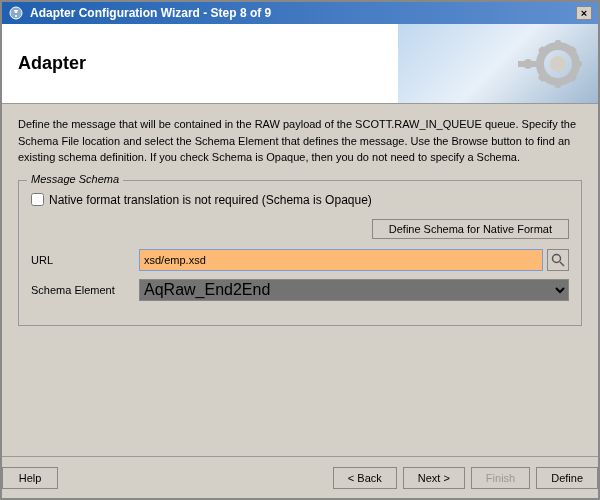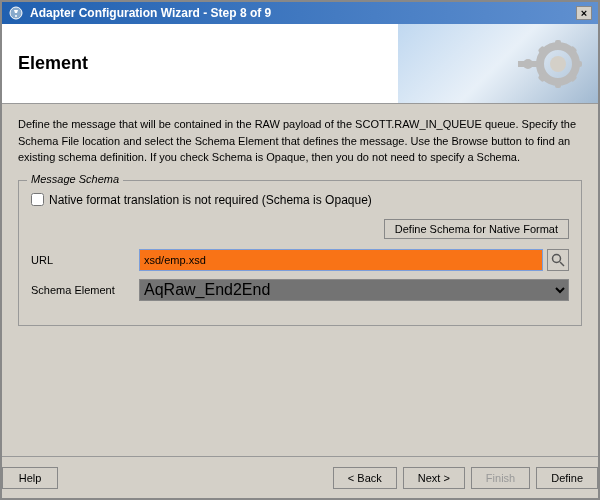--- a/index.html
+++ b/index.html
@@ -130,21 +130,21 @@
 
     .define-schema-row {
       display: flex;
       justify-content: flex-end;
       margin-bottom: 10px;
     }
 
     .define-schema-btn {
       background: #d4d0c8;
       border: 1px solid #888;
-      padding: 3px 10px;
+      padding: 3px 16px;
       font-size: 11px;
       cursor: pointer;
       color: #000;
     }
 
     .form-row {
       display: flex;
       align-items: center;
       margin-bottom: 8px;
       gap: 8px;
@@ -162,21 +162,21 @@
       flex: 1;
       display: flex;
       align-items: center;
       gap: 4px;
     }
 
     .url-input {
       flex: 1;
       height: 22px;
       border: 1px solid #7b9edb;
-      background: #f97316;
+      background: #fdba74;
       padding: 2px 4px;
       font-size: 11px;
       color: #000;
       outline: none;
     }
 
     .browse-btn {
       width: 22px;
       height: 22px;
       border: 1px solid #888;
@@ -267,21 +267,21 @@
         <circle cx="8" cy="11" r="1" fill="#fff"></circle>
       </svg>
       <span>Adapter Configuration Wizard - Step 8 of 9</span>
     </div>
     <div class="title-bar-close">×</div>
   </div>
 
   <div class="header-section">
     <div class="blue-gradient-bg"></div>
     <div class="header-content-wrapper">
-      <h2>Element</h2>
+      <h2>Adapter</h2>
     </div>
     <div class="header-graphic">
       <svg width="70" height="60" viewBox="0 0 70 60">
         <circle cx="40" cy="30" r="18" fill="none" stroke="#bbb" stroke-width="8"></circle>
         <circle cx="40" cy="30" r="8" fill="#d4d0c8"></circle>
 
         <rect x="37" y="6" width="6" height="10" rx="2" fill="#bbb"></rect>
         <rect x="37" y="44" width="6" height="10" rx="2" fill="#bbb"></rect>
         <rect x="16" y="27" width="10" height="6" rx="2" fill="#bbb"></rect>
         <rect x="54" y="27" width="10" height="6" rx="2" fill="#bbb"></rect>

